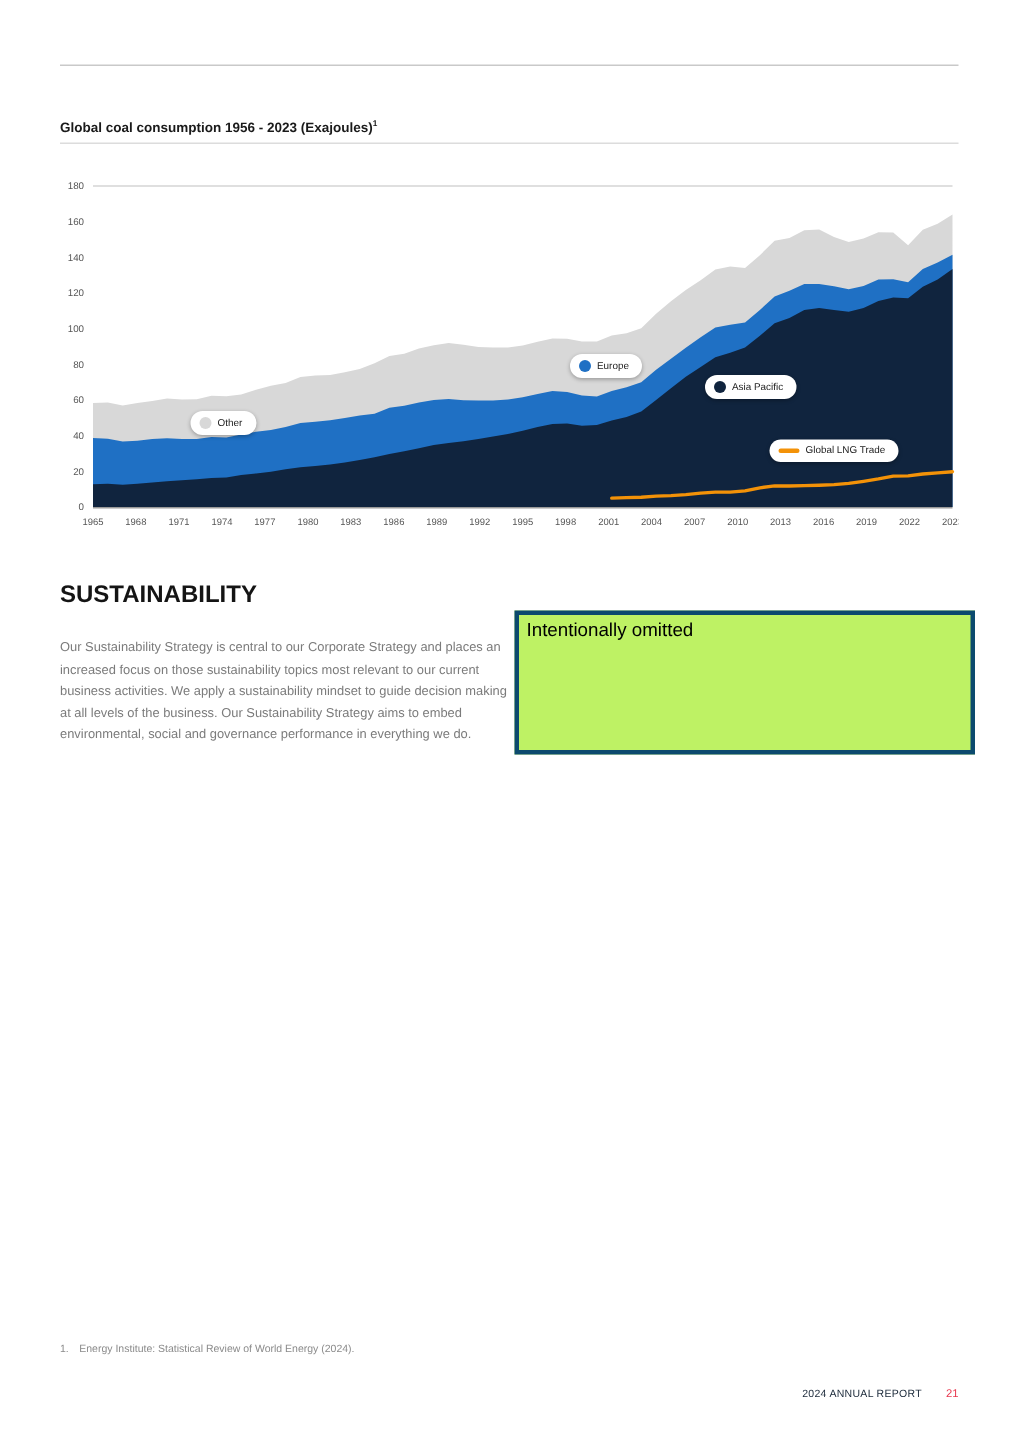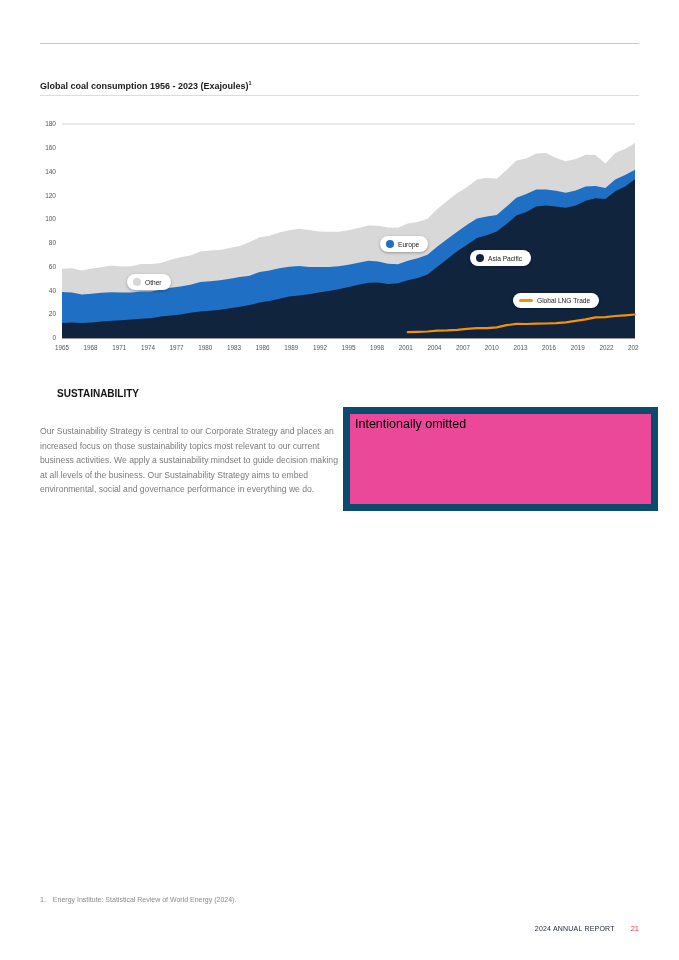--- a/index.html
+++ b/index.html
@@ -14,24 +14,24 @@
   svg text{font-family:"Liberation Sans","DejaVu Sans",sans-serif;}
   .pill{position:absolute;display:flex;align-items:center;gap:4px;background:#ffffff;
         border-radius:9px;padding:4px 9px 4px 6px;box-shadow:0 1px 3px rgba(0,0,0,.3);
         font-size:6.6px;color:#222;white-space:nowrap;}
   .swatch{width:8px;height:8px;border-radius:50%;flex:0 0 auto;background:#ccc;}
   .line-swatch{width:14px;height:3px;border-radius:2px;}
   .pill-other{left:87px;top:160px;}
   .pill-europe{left:340px;top:122px;}
   .pill-asia{left:430px;top:136px;}
   .pill-lng{left:473px;top:179px;}
-  .sus-heading{position:absolute;left:57px;top:388px;font-size:10px;font-weight:bold;color:#141414;margin:0;}
+  .sus-heading{position:absolute;left:40px;top:388px;font-size:16px;font-weight:bold;color:#141414;margin:0;}
   .sus-body{position:absolute;left:40px;top:424px;width:302px;font-size:8.6px;line-height:14.6px;color:#7b7b7b;margin:0;}
   .omitted-box{position:absolute;left:343px;top:407px;width:301px;height:90px;
-               border:7px solid #0c4a6e;background:#ec4899;}
+               border:3px solid #0c4a6e;background:#bef264;}
   .omitted-text{padding:3px 5px;font-size:12.5px;color:#000000;}
   .footnote{position:absolute;left:40px;top:896px;font-size:7px;color:#8b8b8b;display:flex;gap:7px;}
   .footer{position:absolute;right:40px;top:924px;display:flex;align-items:baseline;gap:16px;}
   .footer-label{font-size:7px;color:#202e3e;letter-spacing:.2px;}
   .footer-page{font-size:7.5px;color:#e8384f;font-weight:normal;}
 </style>
 </head>
 <body>
 
 <div class="page">

